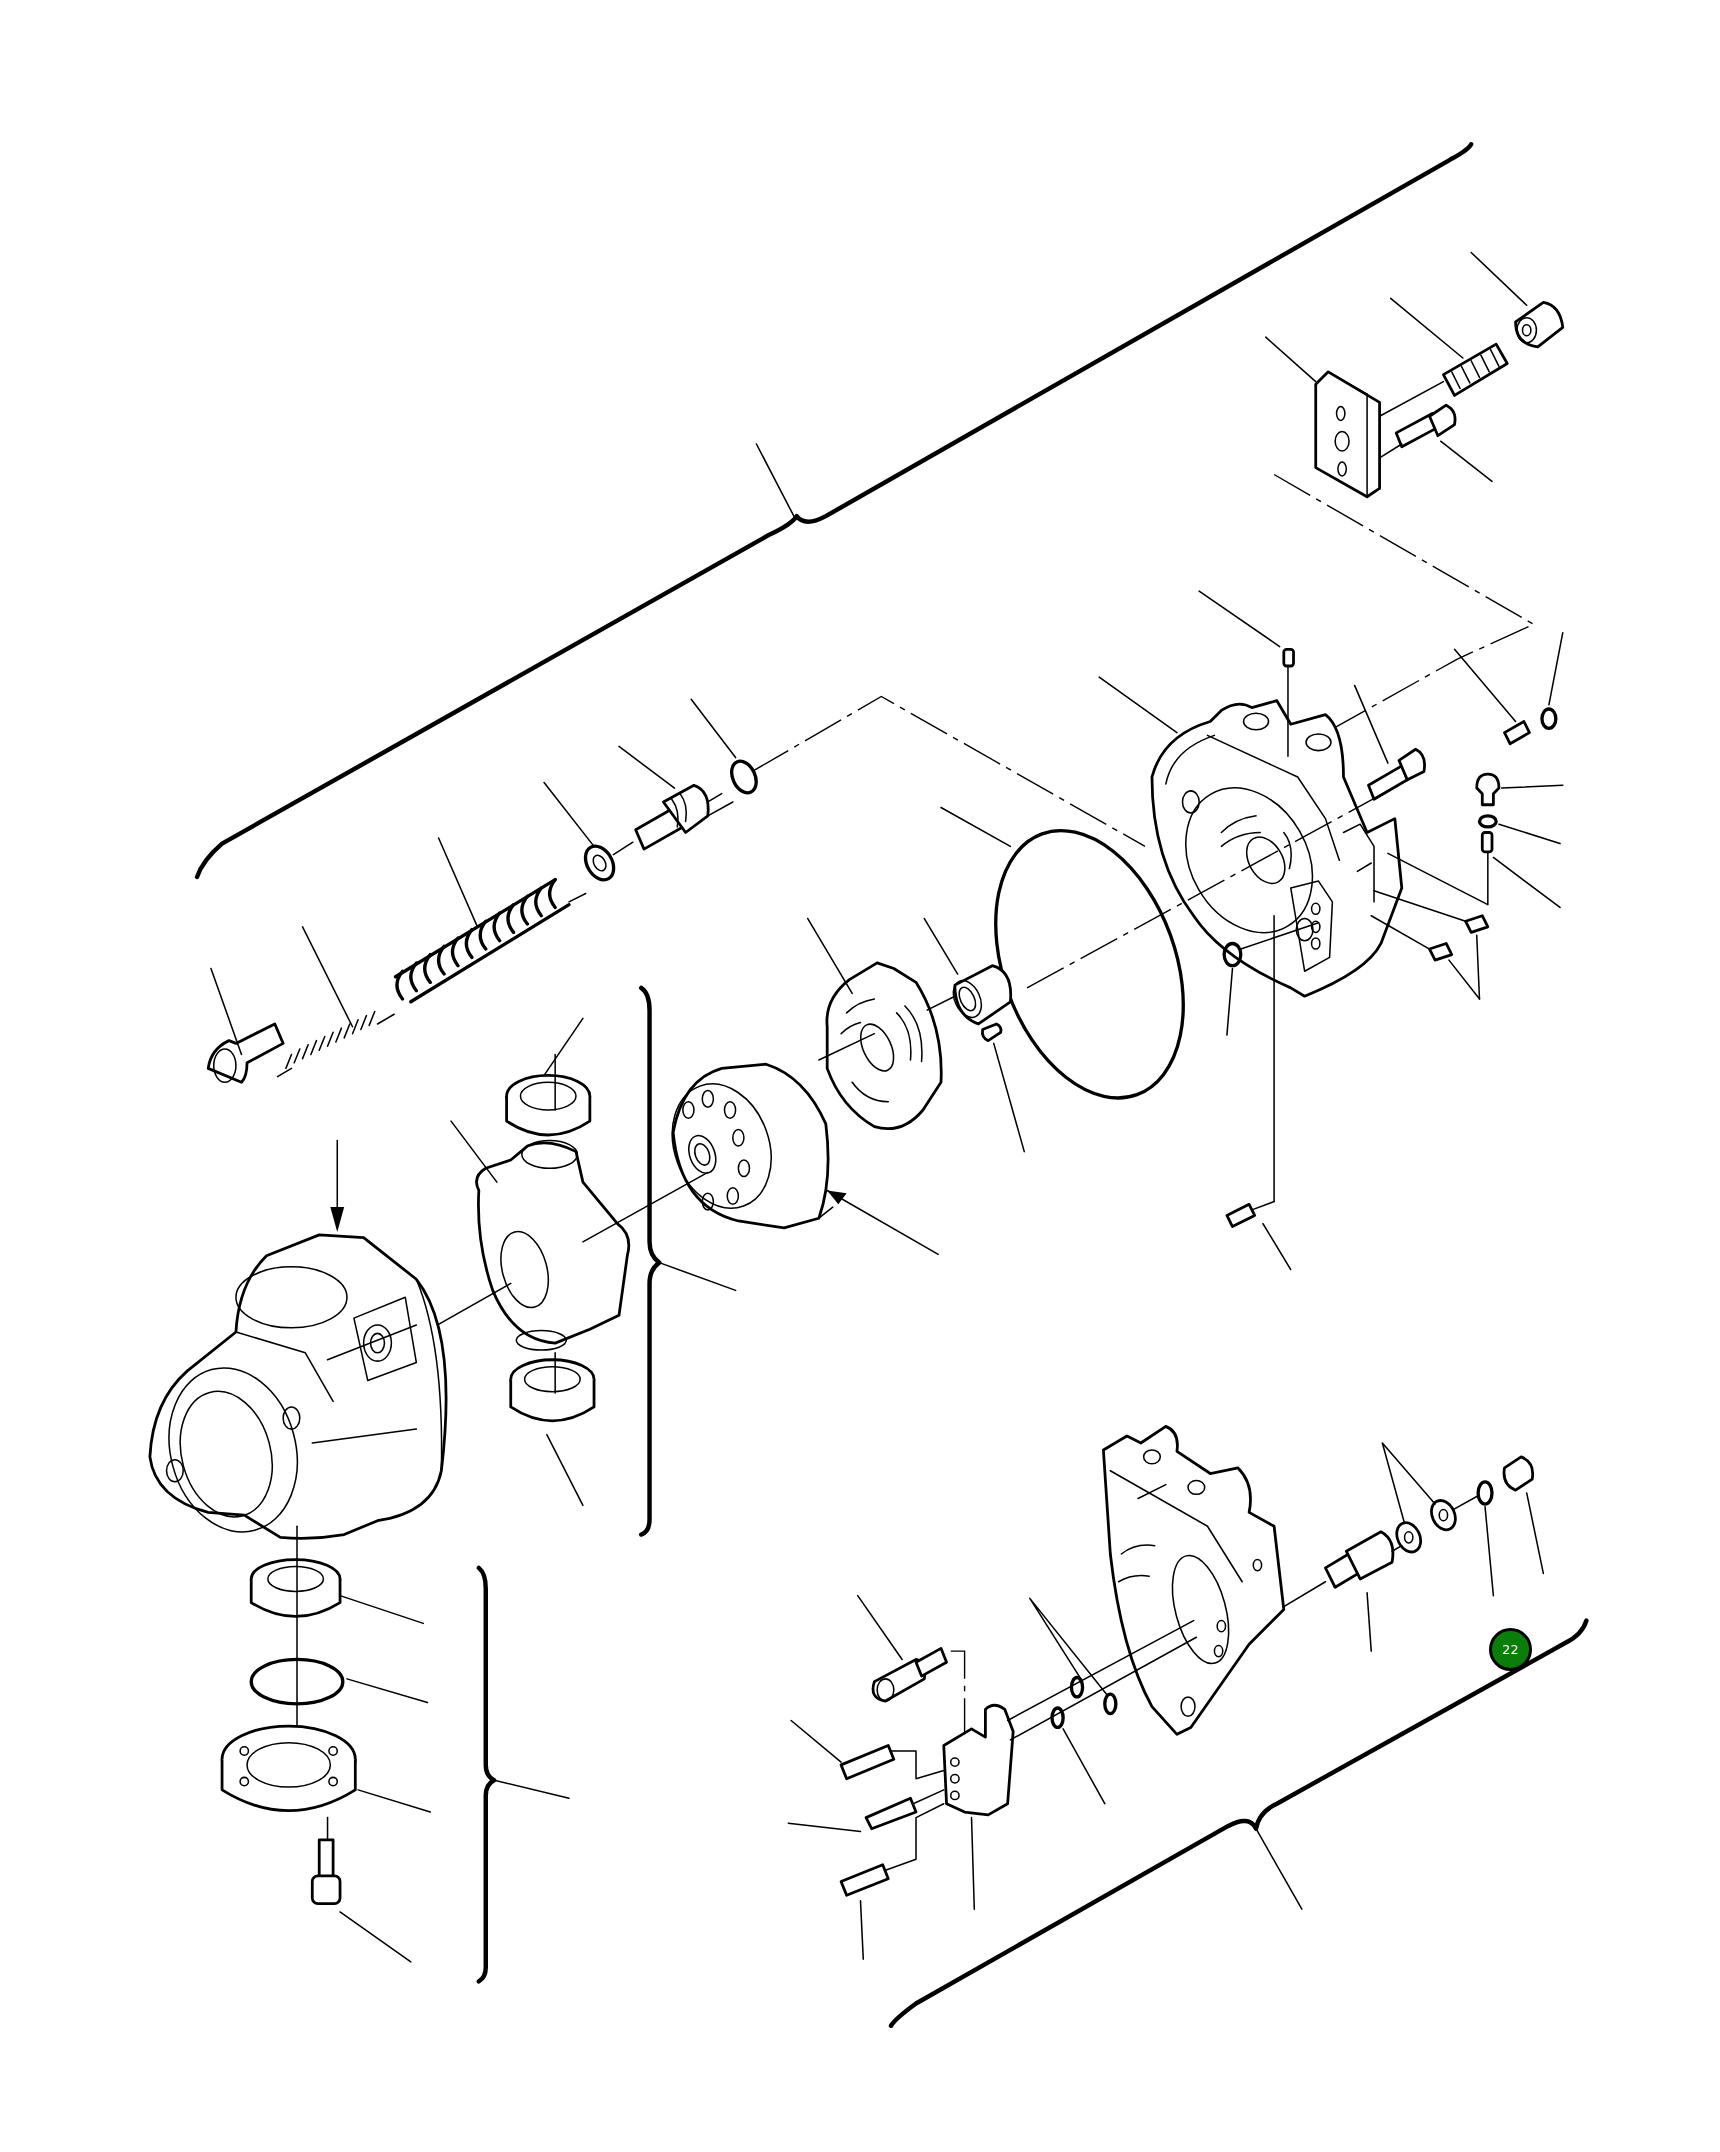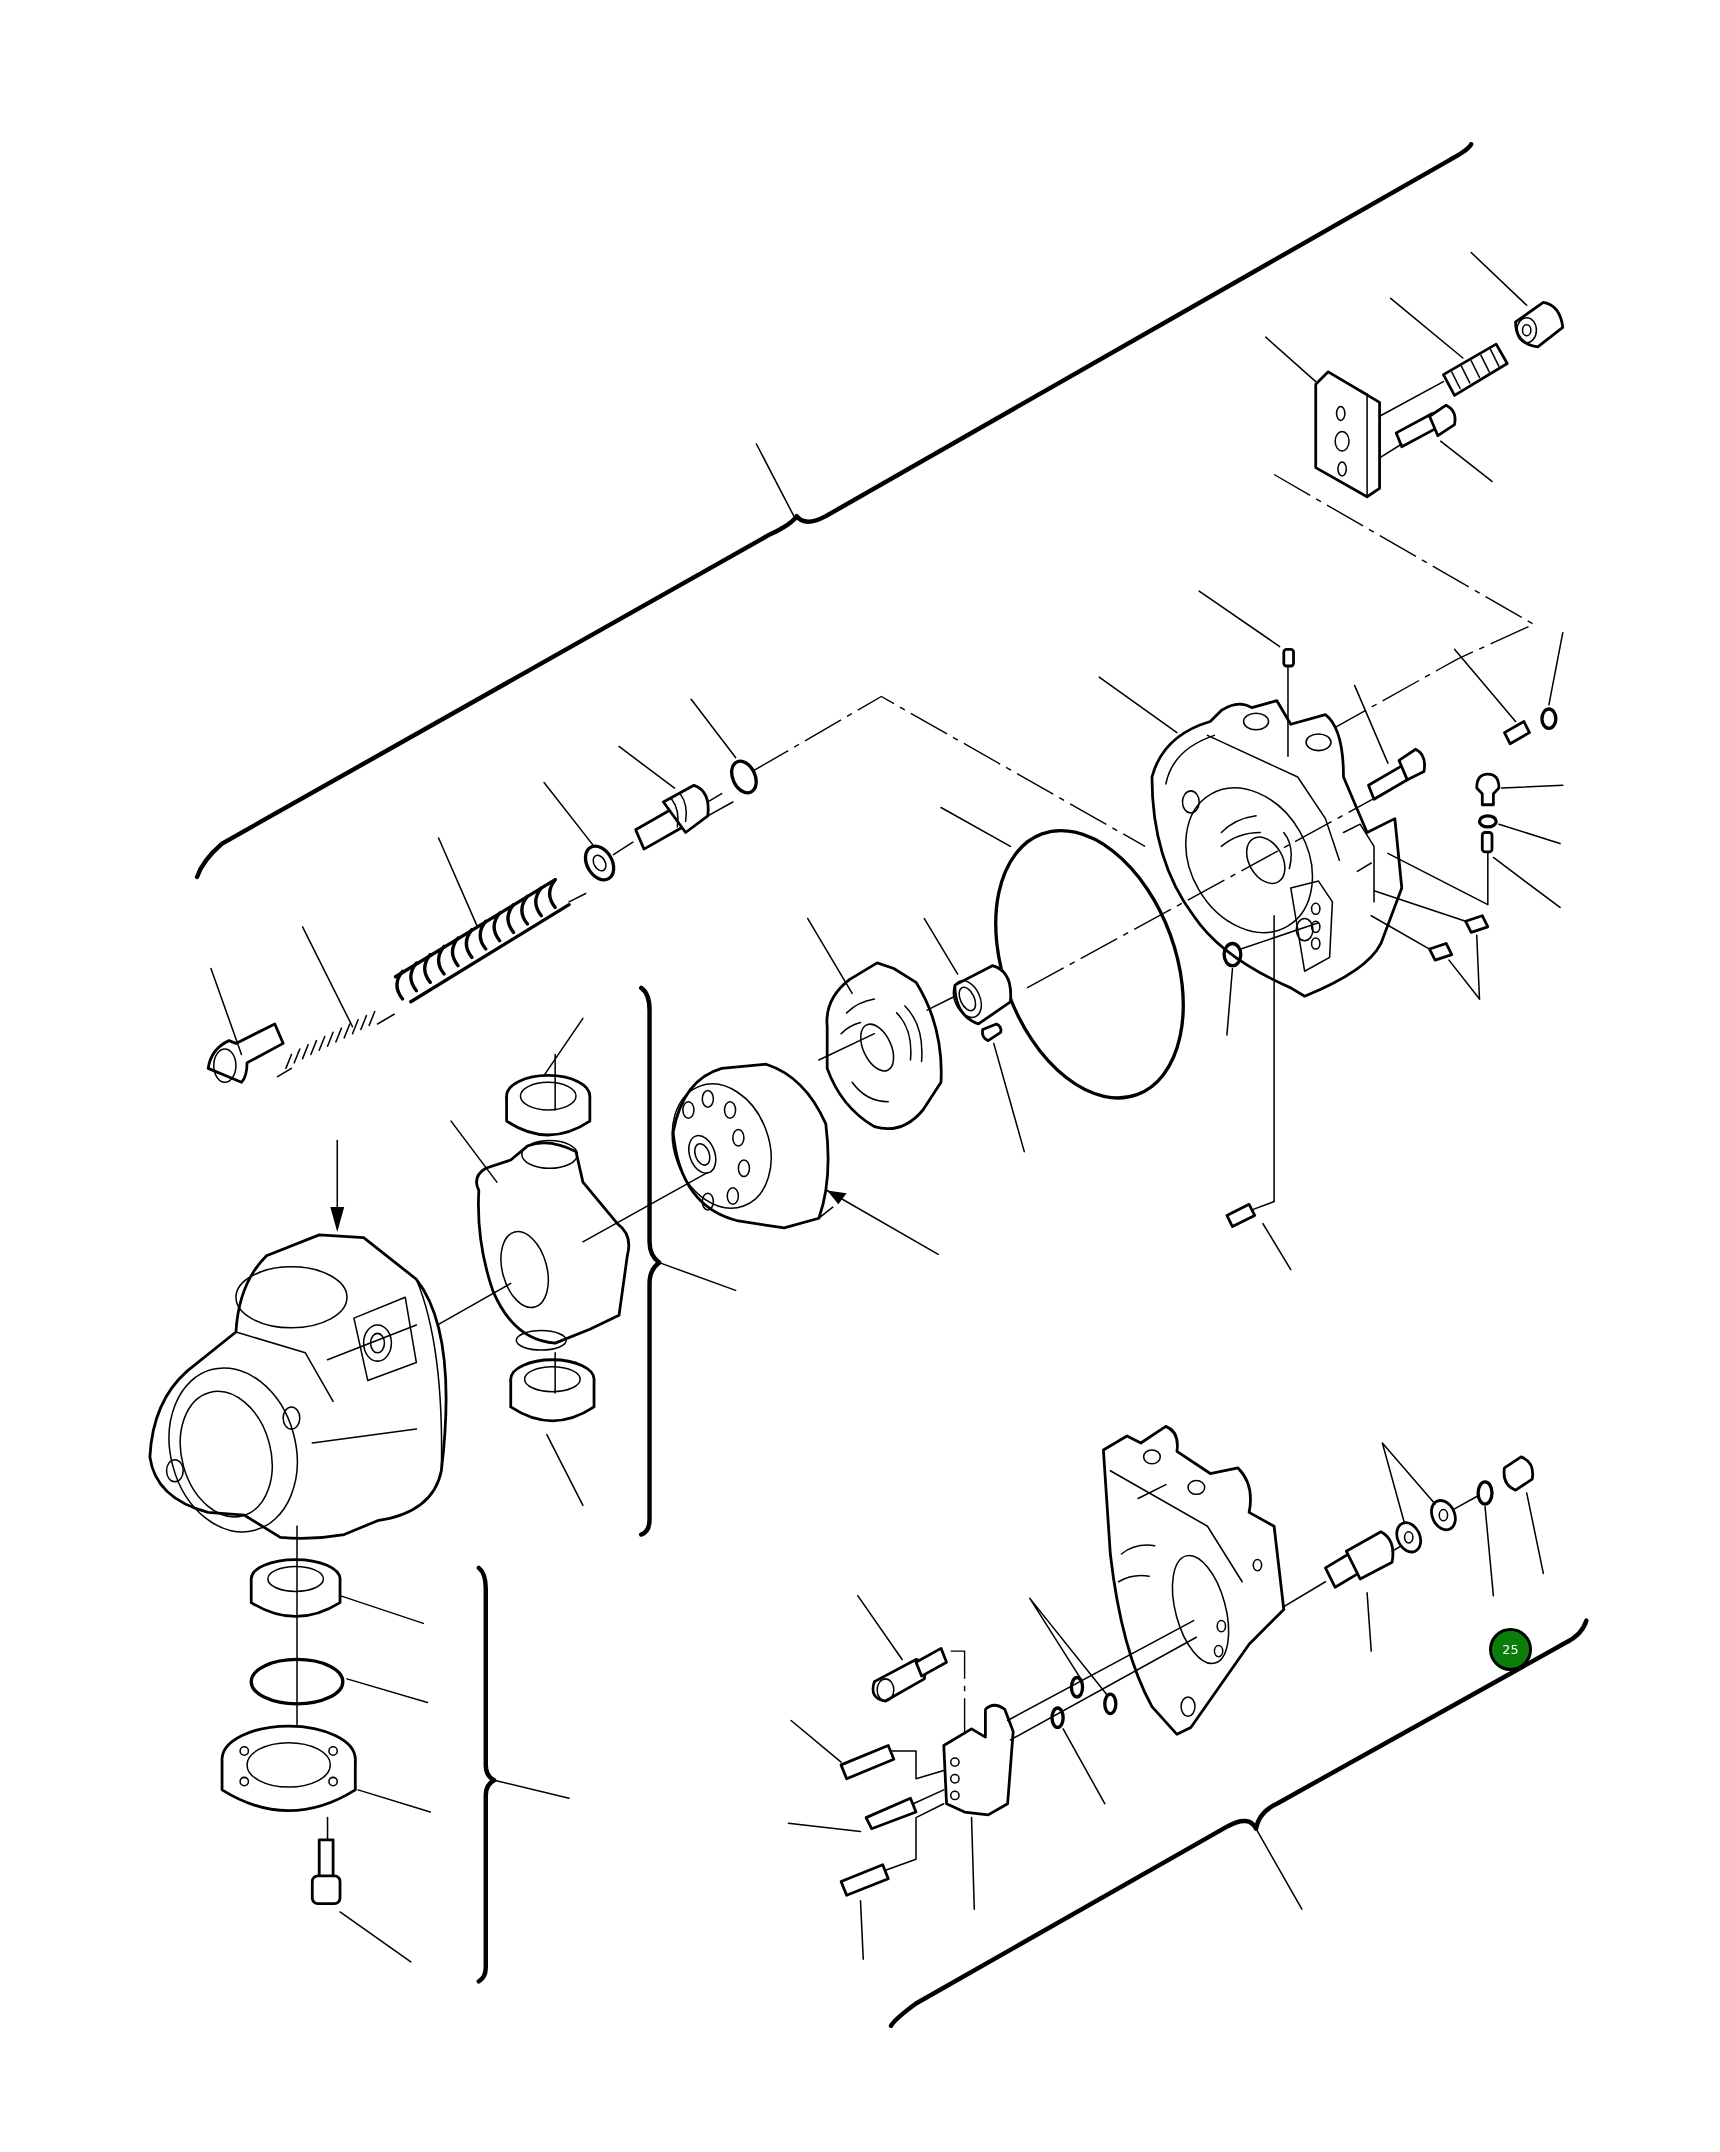--- a/index.html
+++ b/index.html
@@ -331,14 +331,14 @@
     <path class="part" d="M606,1272 L640,1258 L644,1268 L610,1282 Z"></path>
     <path class="part" d="M624,1310 L656,1296 L660,1306 L628,1318 Z"></path>
     <path class="part" d="M606,1356 L636,1344 L640,1354 L610,1366 Z"></path>
     <path class="ln" d="M642,1262 L660,1262 L660,1282 L680,1276 M658,1300 L680,1290 M638,1348 L660,1340 L660,1310 L680,1300"></path>
     <line class="ln" x1="570" y1="1240" x2="606" y2="1270"></line>
     <line class="ln" x1="568" y1="1314" x2="620" y2="1320"></line>
     <line class="ln" x1="620" y1="1370" x2="622" y2="1412"></line>
   </g>
 </svg>
 
-<div class="badge">25</div>
+<div class="badge">22</div>
 
 
 </body></html>

